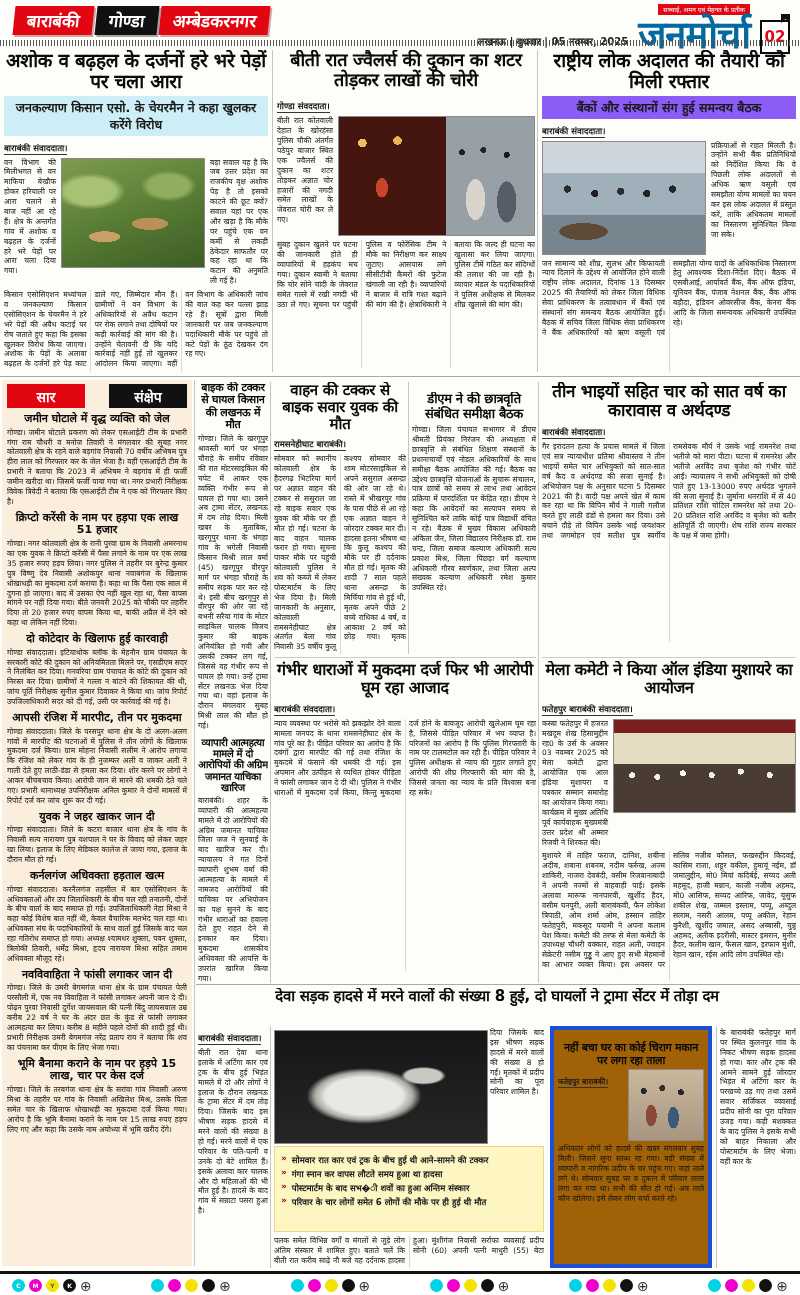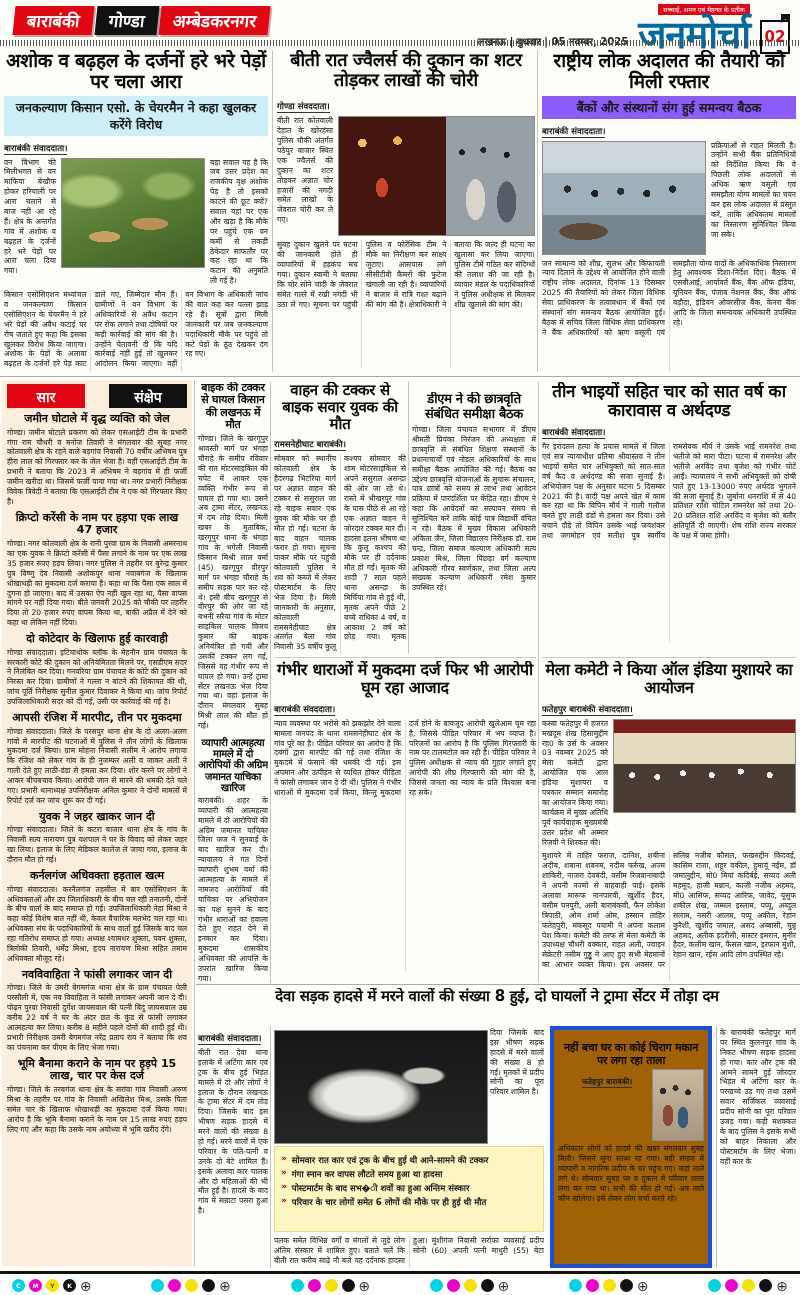--- a/index.html
+++ b/index.html
@@ -179,21 +179,21 @@
   <div id="briefs" class="abs" style="left:2px;top:380px;width:190px;height:886px;">
     <div class="briefs-head">
       <div class="bh-red">सार</div>
       <div class="bh-black">संक्षेप</div>
     </div>
     <div>
       <div class="brief-title">जमीन घोटाले में वृद्ध व्यक्ति को जेल</div>
       <div class="bt">गोण्डा। जमीन घोटाले प्रकरण को लेकर एसआईटी टीम के प्रभारी गंगा राम चौधरी व मनोज तिवारी ने मंगलवार की सुबह नगर कोतवाली क्षेत्र के रहने वाले बड़गांव निवासी 70 वर्षीय अभिषम पुत्र हीरा लाल को गिरफ्तार कर के जेल भेजा है। वहीं एसआईटी टीम के प्रभारी ने बताया कि 2023 में अभिषम ने बड़गांव में ही फर्जी जमीन खरीदा था। जिसमें फर्जी पाया गया था। नगर प्रभारी निरीक्षक विवेक त्रिवेदी ने बताया कि एसआईटी टीम ने एक को गिरफ्तार किए है।</div>
     </div>
     <div>
-      <div class="brief-title">क्रिप्टो करेंसी के नाम पर हड़पा एक लाख 47 हजार</div>
+      <div class="brief-title">क्रिप्टो करेंसी के नाम पर हड़पा एक लाख 51 हजार</div>
       <div class="bt">गोण्डा। नगर कोतवाली क्षेत्र के रानी पुरवा ग्राम के निवासी अमरनाथ का एक युवक ने क्रिप्टो करेंसी में पैसा लगाने के नाम पर एक लाख 35 हजार रुपए हड़प लिया। नगर पुलिस ने तहरीर पर बुरेन्द्र कुमार पुत्र विष्णु देव निवासी अशोकपुर थाना नवाबगंज के खिलाफ धोखाधड़ी का मुकदमा दर्ज कराया है। कहा था कि पैसा एक साल में दुगना हो जाएगा। बाद में उसका ऐप नहीं खुल रहा था, पैसा वापस मांगने पर नहीं दिया गया। बीते जनवरी 2025 को चौकी पर तहरीर दिया तो 20 हजार रुपए वापस किया था, बाकी अप्रैल में देने को कहा था लेकिन नहीं दिया।</div>
     </div>
     <div>
       <div class="brief-title">दो कोटेदार के खिलाफ हुई कारवाही</div>
       <div class="bt">गोण्डा संवाददाता। इटियाथोक ब्लॉक के मेहनौन ग्राम पंचायत के सरकारी कोटे की दुकान को अनियमितता मिलने पर, एसडीएम सदर ने निलंबित कर दिया। गनवरिया ग्राम पंचायत के कोटे की दुकान को निरस्त कर दिया। ग्रामीणों ने गल्ला न बांटने की शिकायत की थी, जांच पूर्ति निरीक्षक सुनील कुमार दिवाकर ने किया था। जांच रिपोर्ट उपजिलाधिकारी सदर को दी गई, उसी पर कार्रवाई की गई है।</div>
     </div>
     <div>
       <div class="brief-title">आपसी रंजिश में मारपीट, तीन पर मुकदमा</div>
       <div class="bt">गोण्डा संवाददाता। जिले के परसपुर थाना क्षेत्र के दो अलग-अलग गांवों में मारपीट की घटनाओं में पुलिस ने तीन लोगों के खिलाफ मुकदमा दर्ज किया। ग्राम मोहना निवासी सलीम ने आरोप लगाया कि रंजिश को लेकर गांव के ही नुजम्फर अली व जाकर अली ने गाली देते हुए लाठी-डंडा से हमला कर दिया। शोर करने पर लोगों ने आकर बीचबचाव किया। आरोपी जान से मारने की धमकी देते चले गए। प्रभारी थानाध्यक्ष उपनिरीक्षक अनिल कुमार ने दोनों मामलों में रिपोर्ट दर्ज कर जांच शुरू कर दी गई।</div>
     </div>
@@ -292,21 +292,21 @@
       </div>
     <div class="bullet">
         <span class="bmark">»</span>
         <span>परिवार के चार लोगों समेत 6 लोगों की मौके पर ही हुई थी मौत</span>
       </div>
   </div>
   <div class="abs bt cols2" style="left:274px;top:1236px;width:270px;height:32px;">पलक समेत विभिन्न वर्गों व मंगलों से जुड़े लोग अंतिम संस्कार में शामिल हुए। बताते चलें कि बीती रात करीब साढ़े नौ बजे यह दर्दनाक हादसा हुआ। मुंशीगंज निवासी सर्राफा व्यवसाई प्रदीप सोनी (60) अपनी पत्नी माधुरी (55) बेटा नितिन सोनी (35) एवं बेटा नैतिक, गौतम विष्णु (15) तथा इन्द्र कुमार,</div>
 
   <div id="taala" class="abs" style="left:550px;top:1026px;width:162px;height:242px;">
     <div class="hl">नहीं बचा घर का कोई चिराग मकान पर लगा रहा ताला</div>
-    <div style="display:flex;gap:12px;margin-top:2px;margin-left:24px;">
+    <div style="display:flex;gap:12px;margin-top:2px;">
       <div style="width:58px;">
         <span class="byline" style="font-size:7.5px;">फतेहपुर बाराबंकी।</span>
       </div>
       <div class="photo ph-crowd" style="flex:1;height:70px;"></div>
     </div>
     <div class="bt" style="margin-top:3px;">अधिकतर लोगों को हादसे की खबर मंगलवार सुबह मिली। जिसने सुना स्तब्ध रह गया। बड़ी संख्या में व्यापारी व नागरिक प्रदीप के घर पहुंच गए। जहां ताले लगे थे। सोमवार सुबह घर व दुकान में परिवार ताला लगा कर गया था। सभी की मौत हो गई। अब ताले कौन खोलेगा। इसे लेकर लोग चर्चा करते रहे।</div>
   </div>
   <div class="vr" style="left:716px;top:1026px;height:242px;"></div>
   <div class="abs bt" style="left:720px;top:1028px;width:76px;height:240px;">के बाराबंकी फतेहपुर मार्ग पर स्थित कुलनपुर गांव के निकट भीषण सड़क हादसा हो गया। कार और ट्रक की आमने सामने हुई जोरदार भिड़ंत में अर्टिगा कार के परखच्चे उड़ गए तथा उसमें सवार सर्जिकल व्यवसाई प्रदीप सोनी का पूरा परिवार उजड़ गया। कड़ी मशक्कत के बाद पुलिस ने इसके सभी को बाहर निकाला और पोस्टमार्टम के लिए भेजा। वहीं कार के</div>
 

